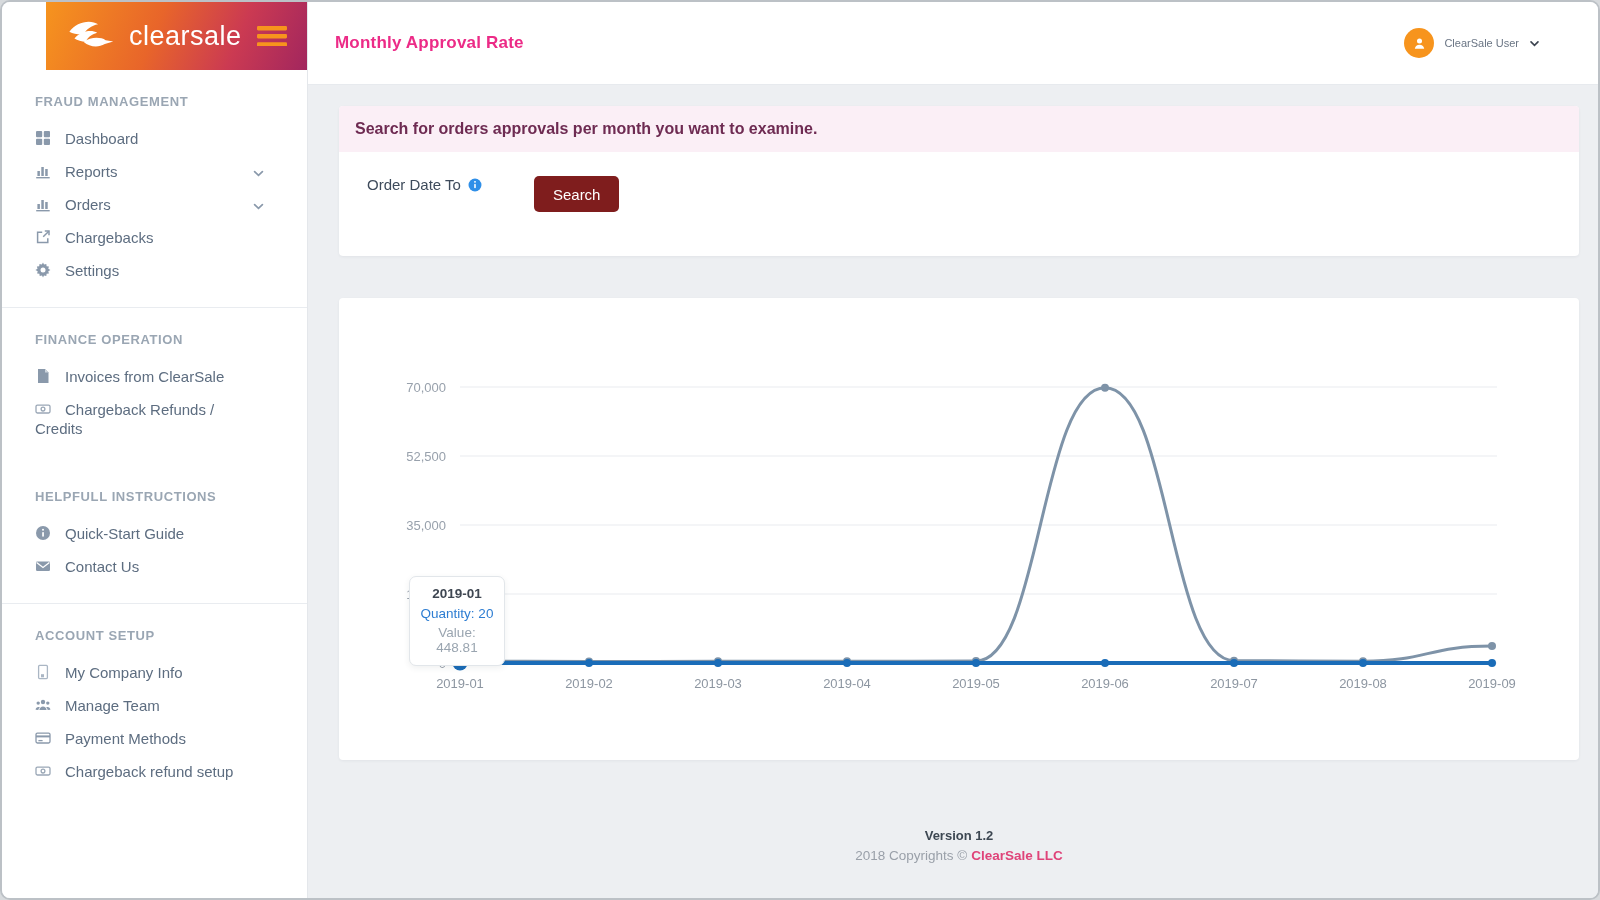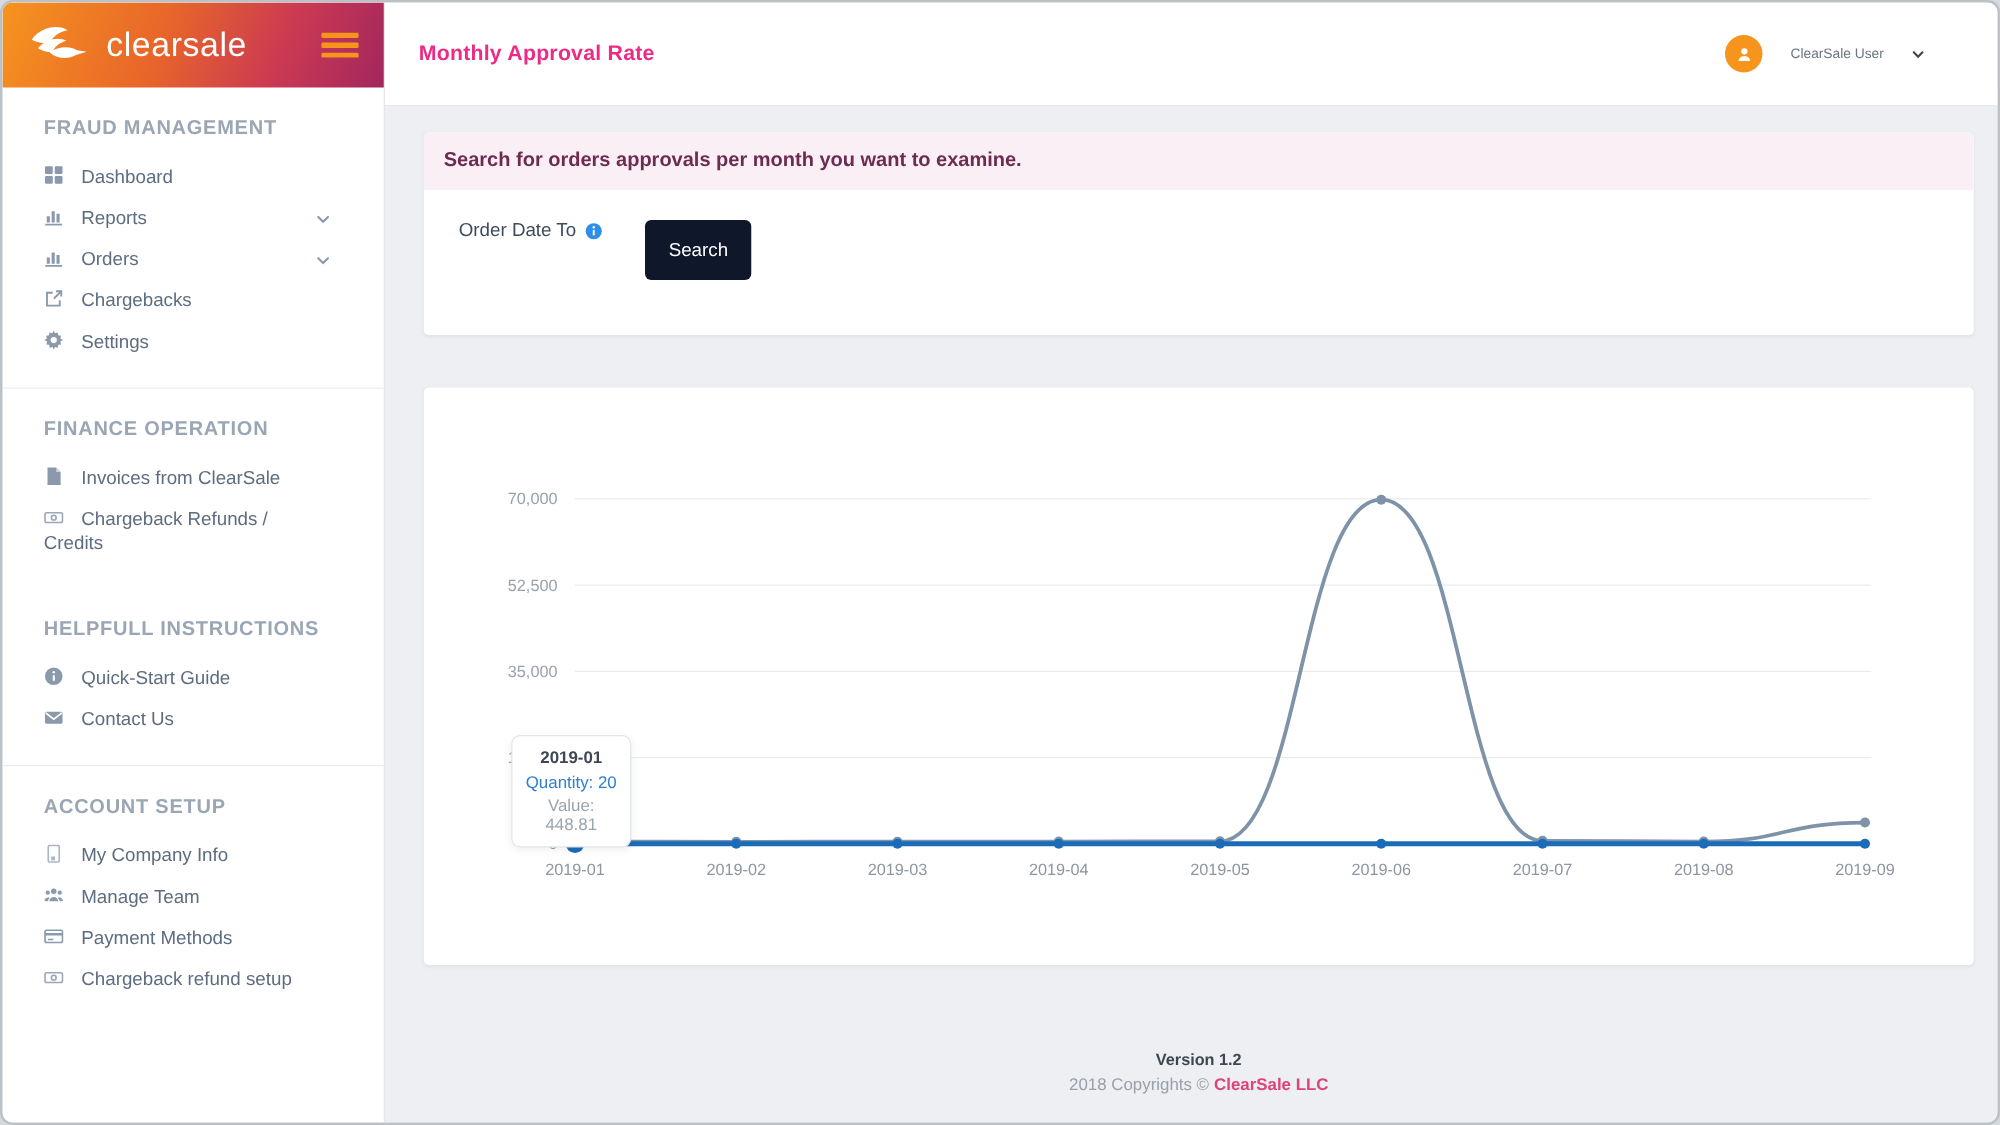--- a/index.html
+++ b/index.html
@@ -5,44 +5,44 @@
   * { box-sizing: border-box; margin: 0; padding: 0; }
   html,body { background:#d7dadd; }
   body { font-family: "Liberation Sans", sans-serif; }
   .frame { position:relative; width:1600px; height:900px; background:#edeff2;
            border:2px solid #bcc1c6; border-radius:10px; overflow:hidden; }
 
   
   .sidebar { position:absolute; left:0; top:0; width:305px; height:100%;
              background:#ffffff; box-shadow:1px 0 0 #e4e7eb; z-index:3; }
   .sidebar-header { height:68px; display:flex; align-items:center; padding:0 20px;
-      background:linear-gradient(112deg,#f6941e 0%,#e8652a 42%,#cb3a52 72%,#a2265e 100%); }
+      background:linear-gradient(112deg,#f6941e 0%,#e8652a 42%,#cb3a52 72%,#a2265e 100%);margin-left:44px; }
   .logo { display:flex; align-items:center; gap:9px; }
   .logo svg { width:54px; height:36px; }
   .logo-text { color:#fff; font-size:27px; font-weight:500; letter-spacing:.5px; }
   .hamburger { margin-left:auto; width:30px; height:22px; cursor:pointer; display:flex; align-items:center; }
 
   .nav-section { padding:24px 0 20px 0; }
   .nav-section.divided { border-top:1px solid #e9ecf0; }
-  .nav-section-title { padding:0 20px 0 33px; font-size:16px; font-weight:600;
+  .nav-section-title { padding:0 20px 0 33px; font-size:13px; font-weight:600;
       color:#9aa6b3; letter-spacing:.6px; margin-bottom:13px; text-transform:uppercase; }
   .nav-item { position:relative; padding:7px 52px 7px 33px; font-size:15px; color:#5d6d80;
       line-height:19px; cursor:pointer; }
   .nav-item .icn { display:inline-block; width:17px; height:16px; margin-right:13px;
       vertical-align:-2px; }
   .nav-item .icn svg { width:16px; height:16px; display:block; }
   .nav-item .lbl { display:inline; }
   .nav-item .chev { position:absolute; right:42px; top:10px; width:13px; height:13px; }
 
   
   .main { position:absolute; left:305px; top:0; right:0; height:100%; }
   .topbar { position:relative; height:82px; background:#fff; box-shadow:0 1px 0 #e7eaee;
             display:flex; align-items:center; padding:0 58px 0 28px; z-index:2; }
   .page-title { font-size:17px; font-weight:700; color:#ec2b87; letter-spacing:.2px; }
-  .user-box { margin-left:auto; display:flex; align-items:center; gap:22px; cursor:pointer; }
+  .user-box { margin-left:auto; display:flex; align-items:center; gap:10px; cursor:pointer; }
   .avatar { width:30px; height:30px; border-radius:50%; background:#f7941d;
             display:flex; align-items:center; justify-content:center; }
   .avatar svg { width:15px; height:15px; }
   .user-name { font-size:11px; font-weight:500; color:#6a7584; }
   .user-chev { width:11px; height:11px; }
 
   
   .content { position:absolute; top:68px; left:0; right:0; bottom:0; overflow:hidden;
              background:#edeff2; padding:36px 19px 0 32px; }
   .card { background:#fff; border-radius:4px; box-shadow:0 1px 3px rgba(40,50,60,.06); }
@@ -50,21 +50,21 @@
   .search-card { overflow:hidden; }
   .banner { height:46px; background:#fbeff6; display:flex; align-items:center; padding:0 16px; }
   .banner-text { font-size:16px; font-weight:700; color:#6e2b52; }
   .form-row { display:flex; align-items:flex-start; padding:24px 28px 44px 28px; }
   .field { margin-right:32px; }
   .field-label { display:flex; align-items:center; gap:7px; font-size:15px; font-weight:500;
       color:#3e4b5b; margin-bottom:9px; }
   .info-dot { width:14px; height:14px; display:inline-block; }
   .date-input { width:164px; height:40px; border:1px solid #d2d7dc; border-radius:3px;
       font-family:"Liberation Sans",sans-serif; font-size:15px; color:#4b5867; padding:0 0 0 16px; outline:none; }
-  .search-btn { margin-left:2px; height:48px; padding:0 19px; background:#0f172a; color:#fff;
+  .search-btn { margin-left:20px; height:36px; padding:0 19px; background:#7f1d1d; color:#fff;
       border:none; border-radius:5px; font-family:"Liberation Sans",sans-serif; font-size:15px;
       cursor:pointer; }
 
   .chart-card { position:relative; margin-top:42px; height:462px; }
   .chart-card svg.plot { position:absolute; left:0; top:0; }
   .ytick { fill:#98a1ac; font-size:13px; font-family:"Liberation Sans",sans-serif; }
   .xtick { fill:#8d96a1; font-size:13px; font-family:"Liberation Sans",sans-serif; }
 
   .tooltip { position:absolute; left:70px; top:278px; width:96px; background:#fff;
       border:1px solid #e2e6ea; border-radius:7px; box-shadow:0 2px 6px rgba(50,60,70,.08);

